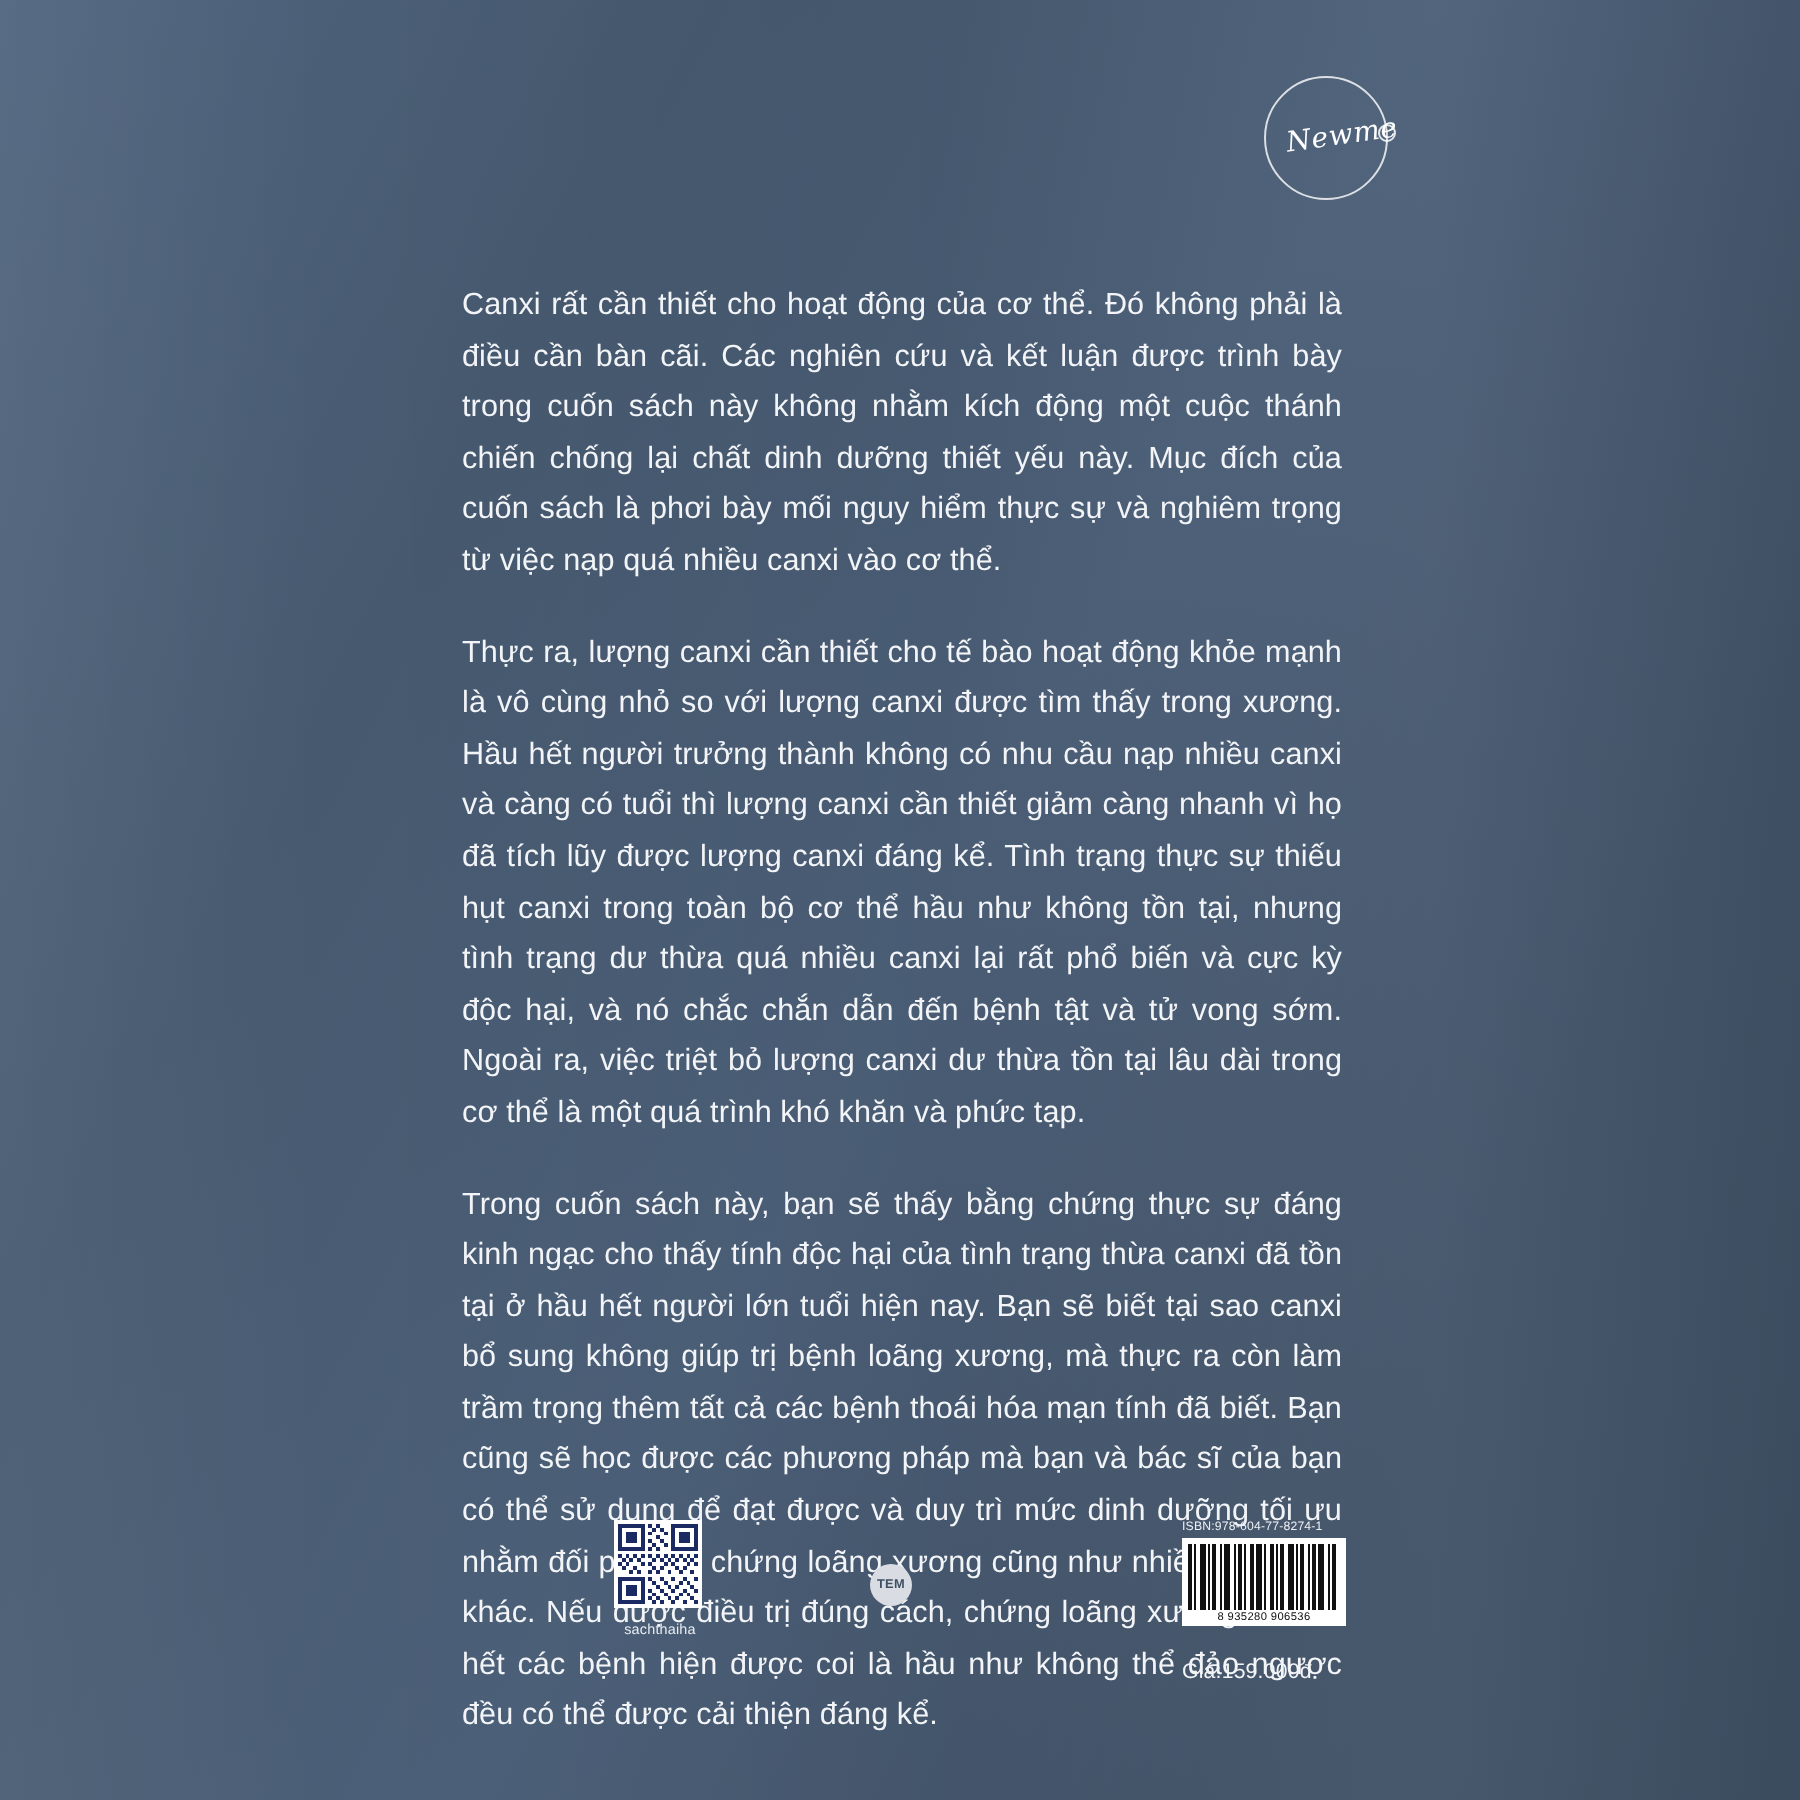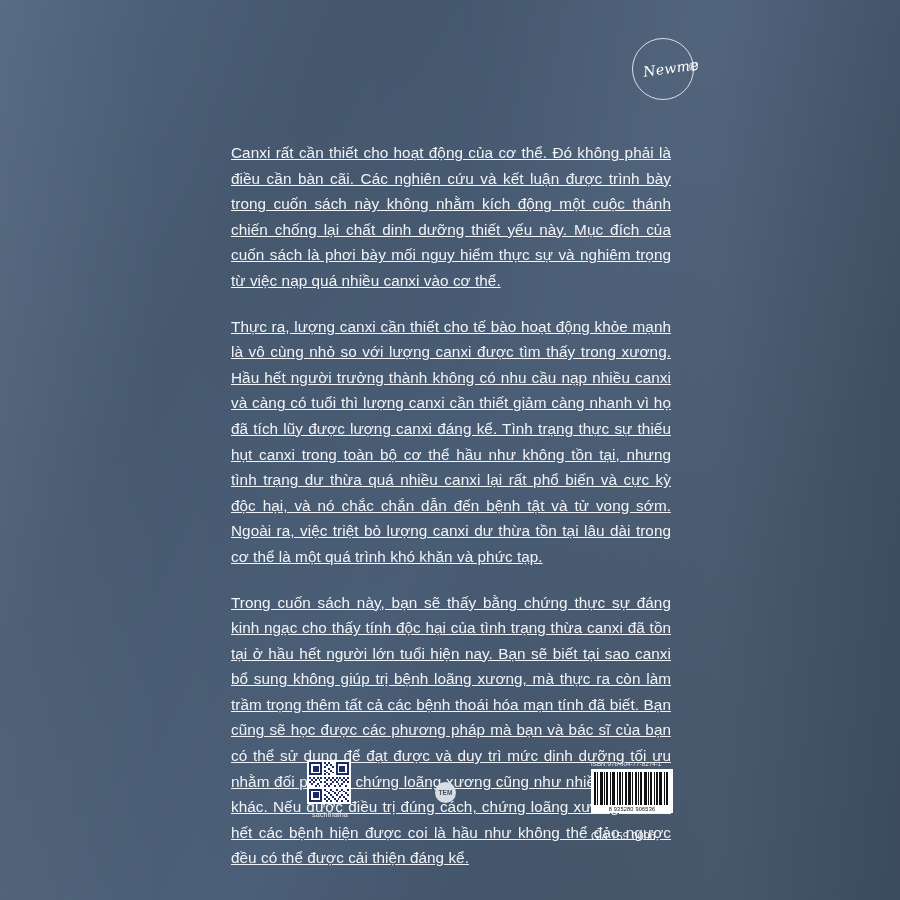--- a/index.html
+++ b/index.html
@@ -78,21 +78,20 @@
     width: 440px;
   }
   .blurb p {
     margin: 0 0 20px 0;
     color: #f2f4f7;
     font-size: 15.3px;
     line-height: 25.6px;
     text-align: justify;
     text-justify: inter-word;
     letter-spacing: 0.05px;
-    text-decoration: underline;
   }
   .blurb p:last-child { margin-bottom: 0; }
 
   
   .footer {
     position: absolute;
     left: 231px;
     top: 760px;
     width: 442px;
     height: 110px;

